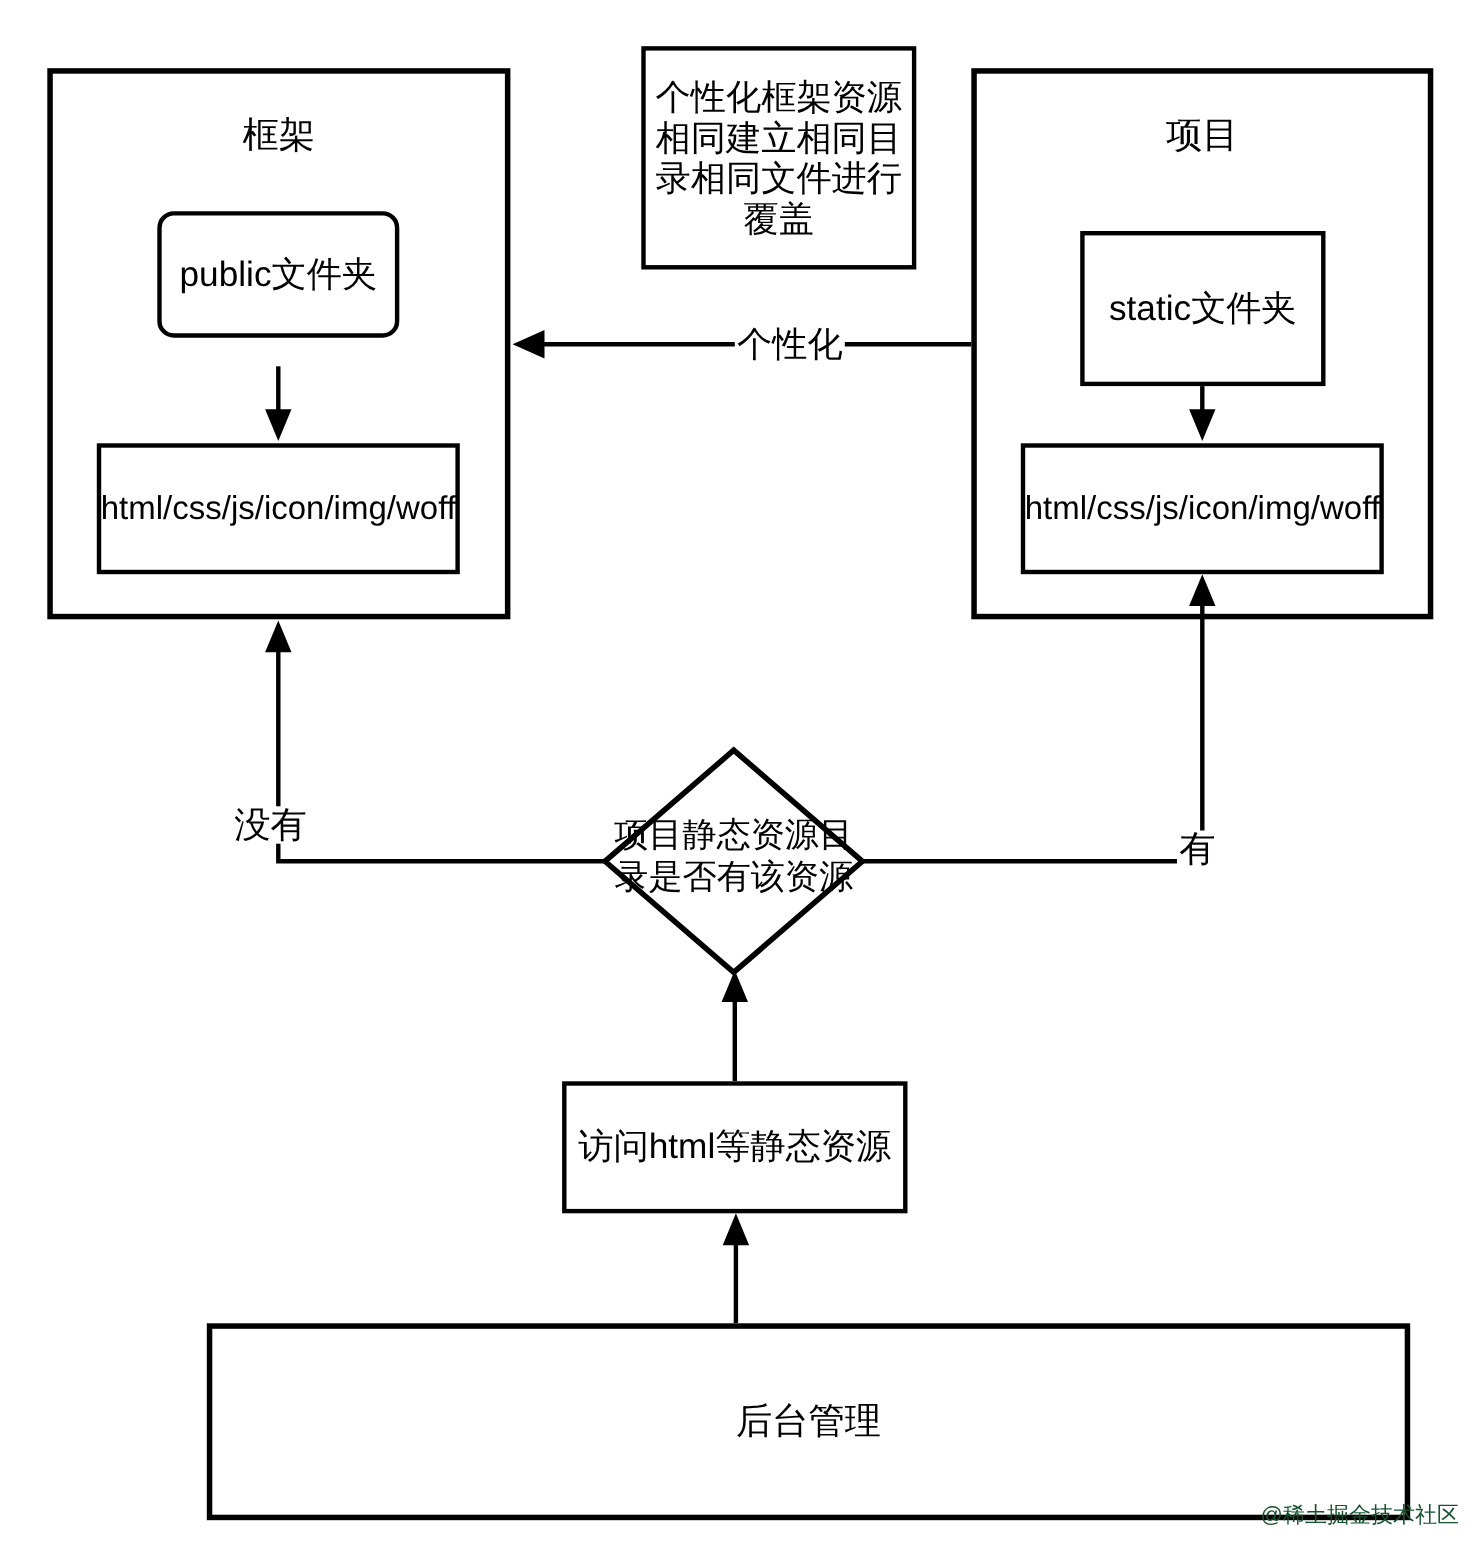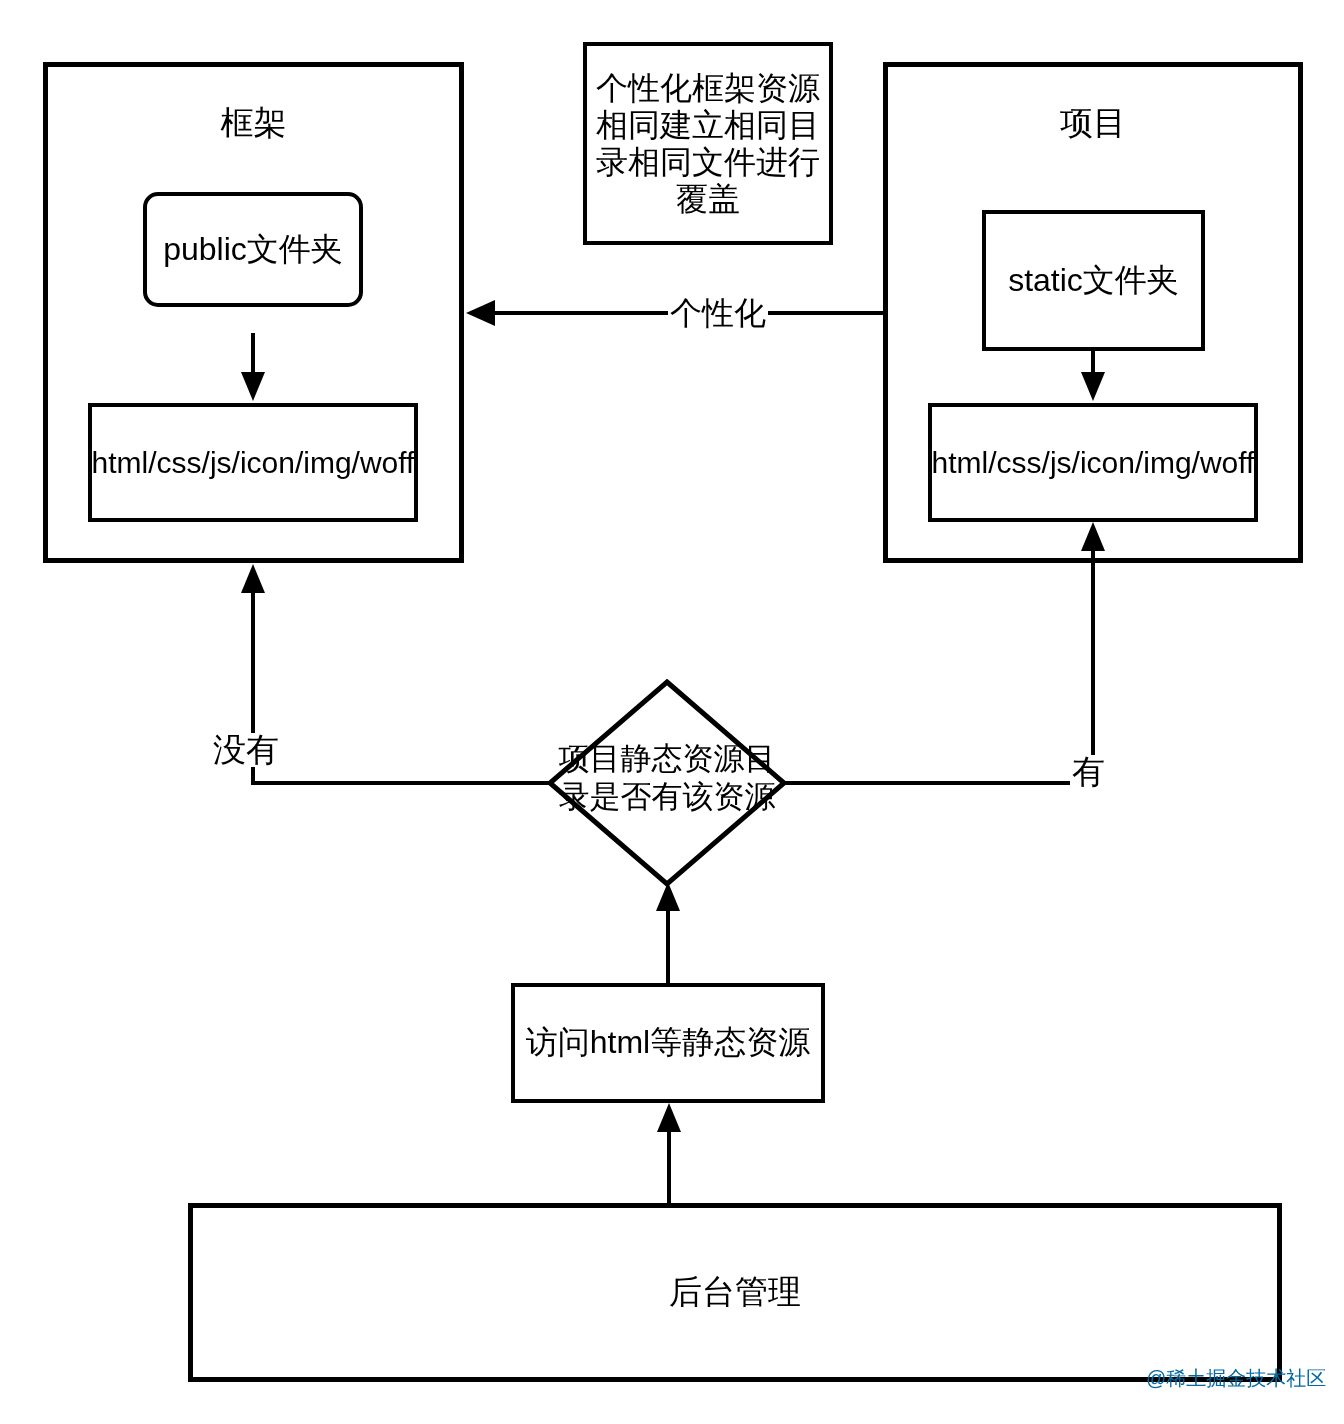--- a/index.html
+++ b/index.html
@@ -118,15 +118,15 @@
   </div>
 
   <div class="box" style="left:188px;top:1203px;width:1094px;height:179px;border-width:5px;">
     <span class="admin-label">后台管理</span>
   </div>
 
   <div class="edge-label" style="left:668px;top:296px;">个性化</div>
   <div class="edge-label" style="left:211px;top:711px;font-size:33px;margin-top:22px;">没有</div>
   <div class="edge-label" style="left:1070px;top:755px;font-size:33px;">有</div>
 
-  <div class="watermark" style="color: #0369a1;">@稀土掘金技术社区</div>
+  <div class="watermark" style="color: #14532d;">@稀土掘金技术社区</div>
 
 </div>
 
 </body></html>

